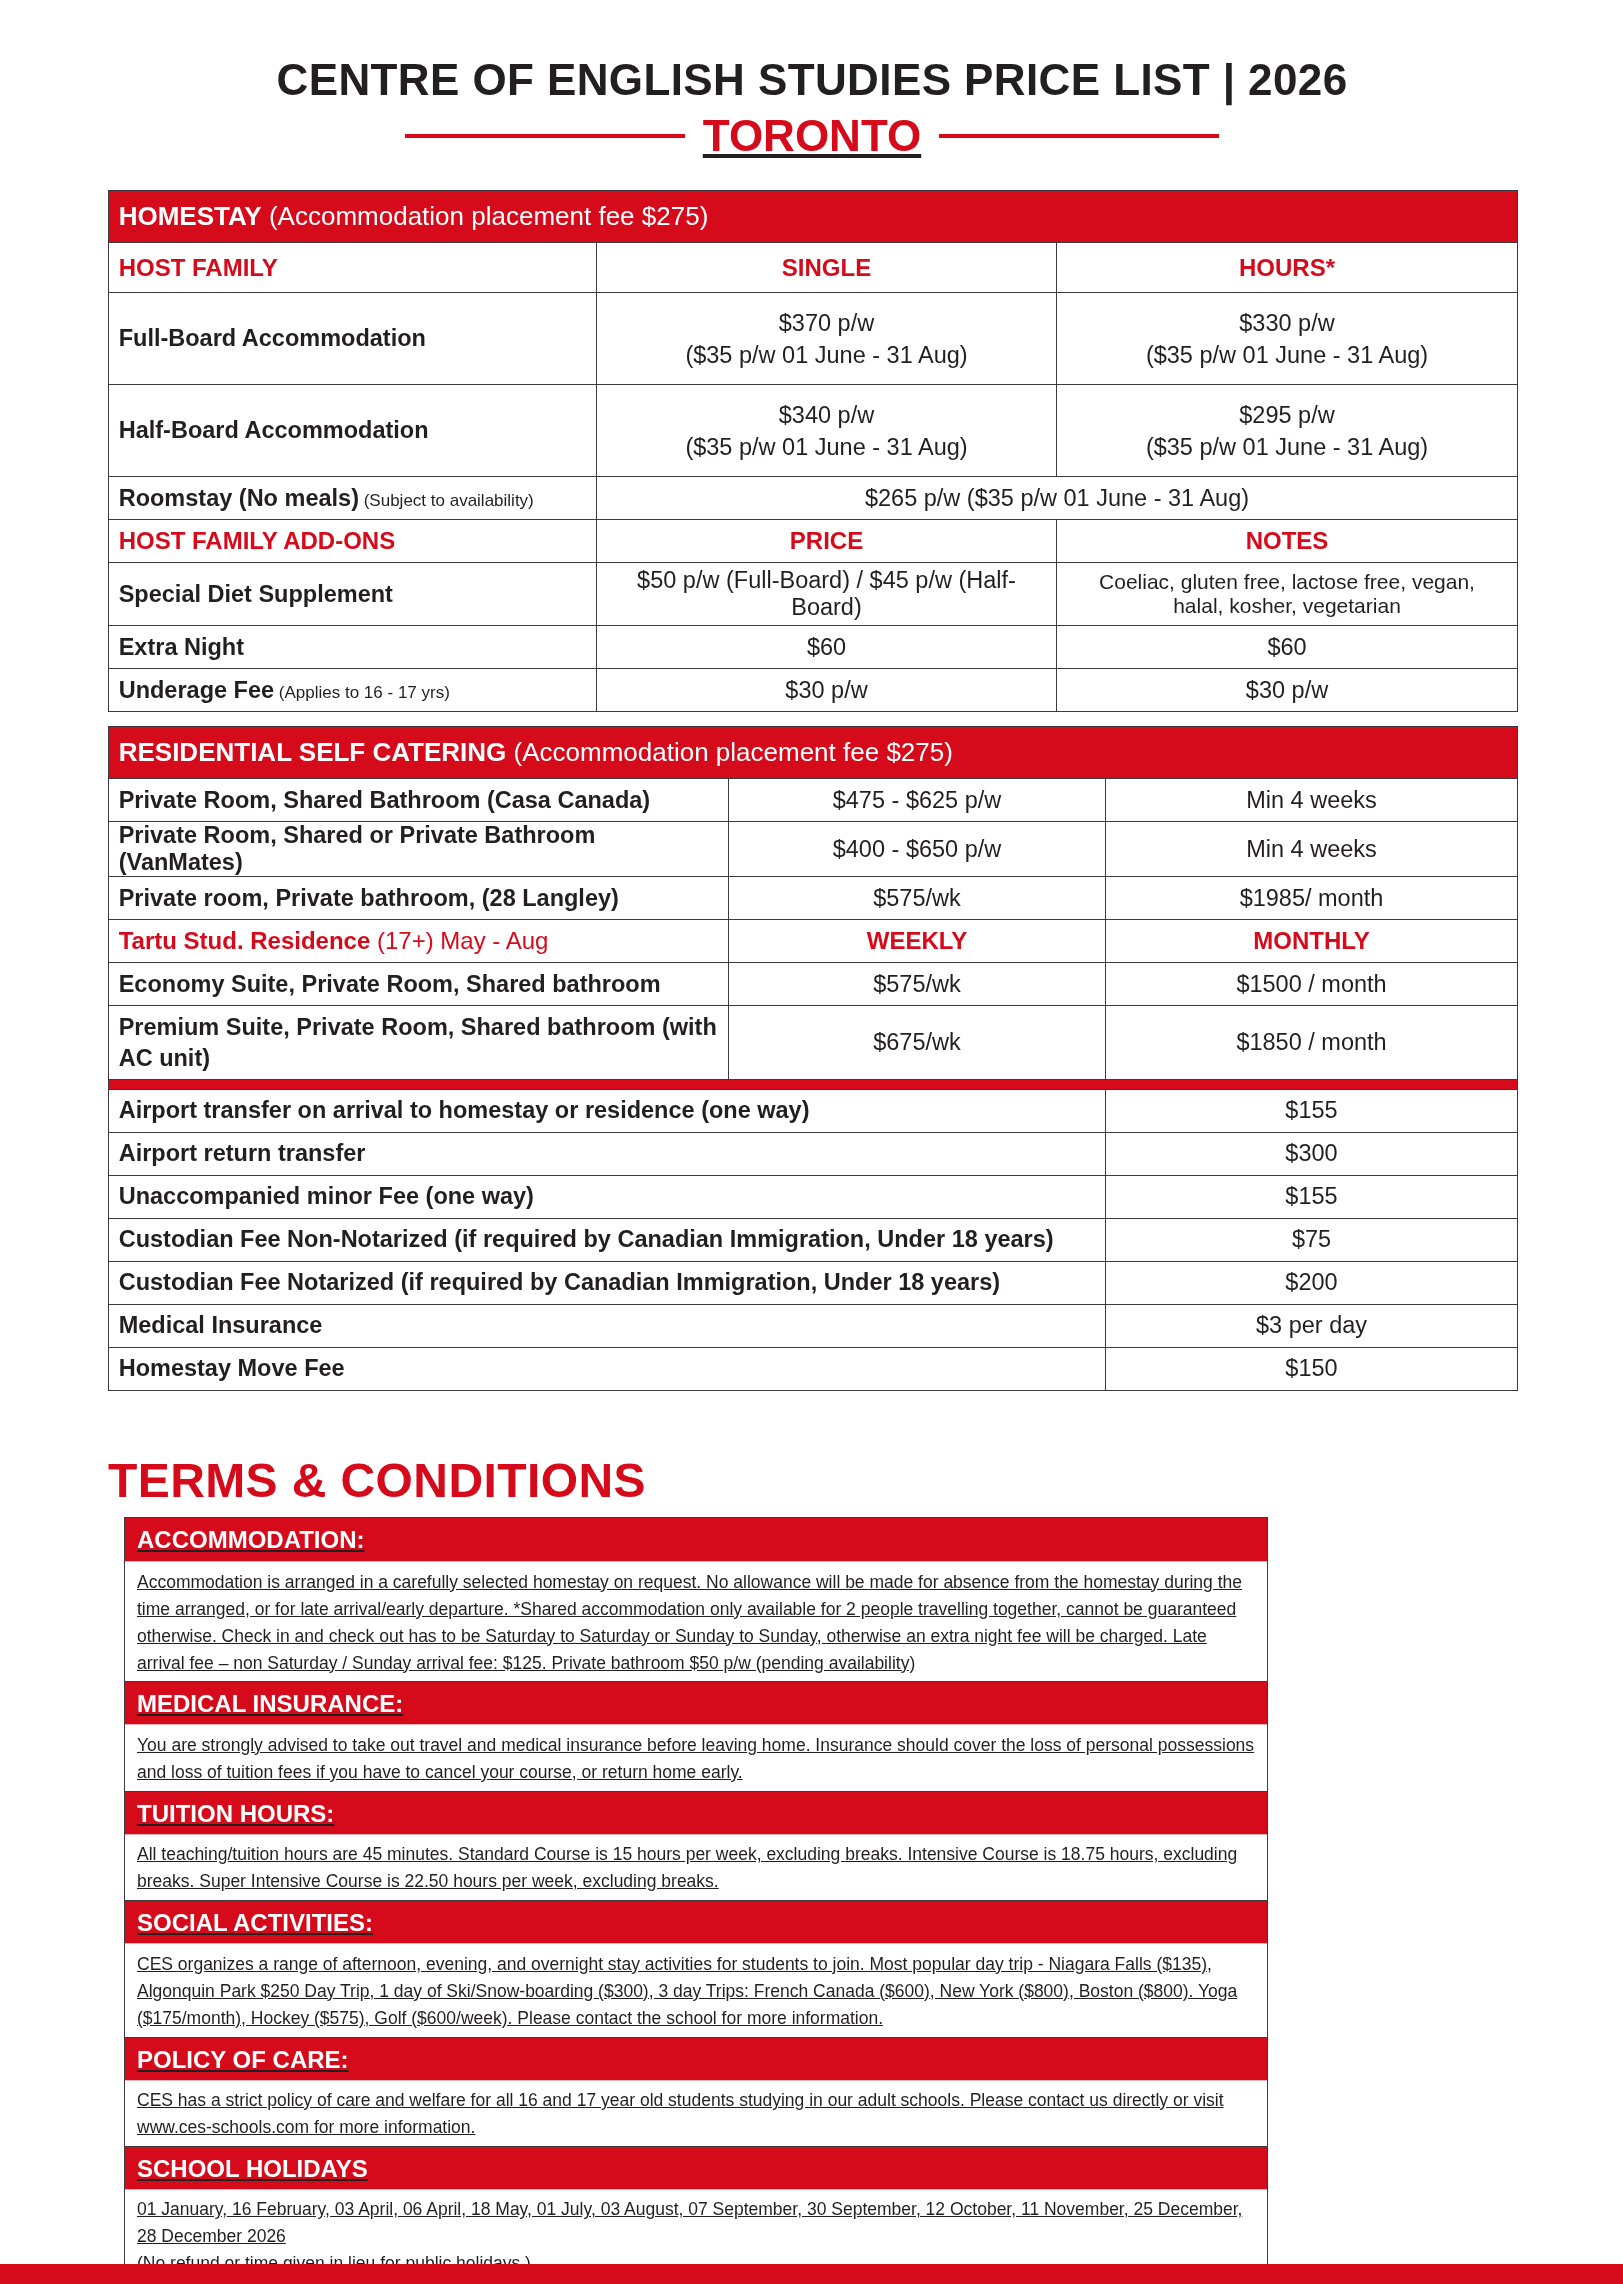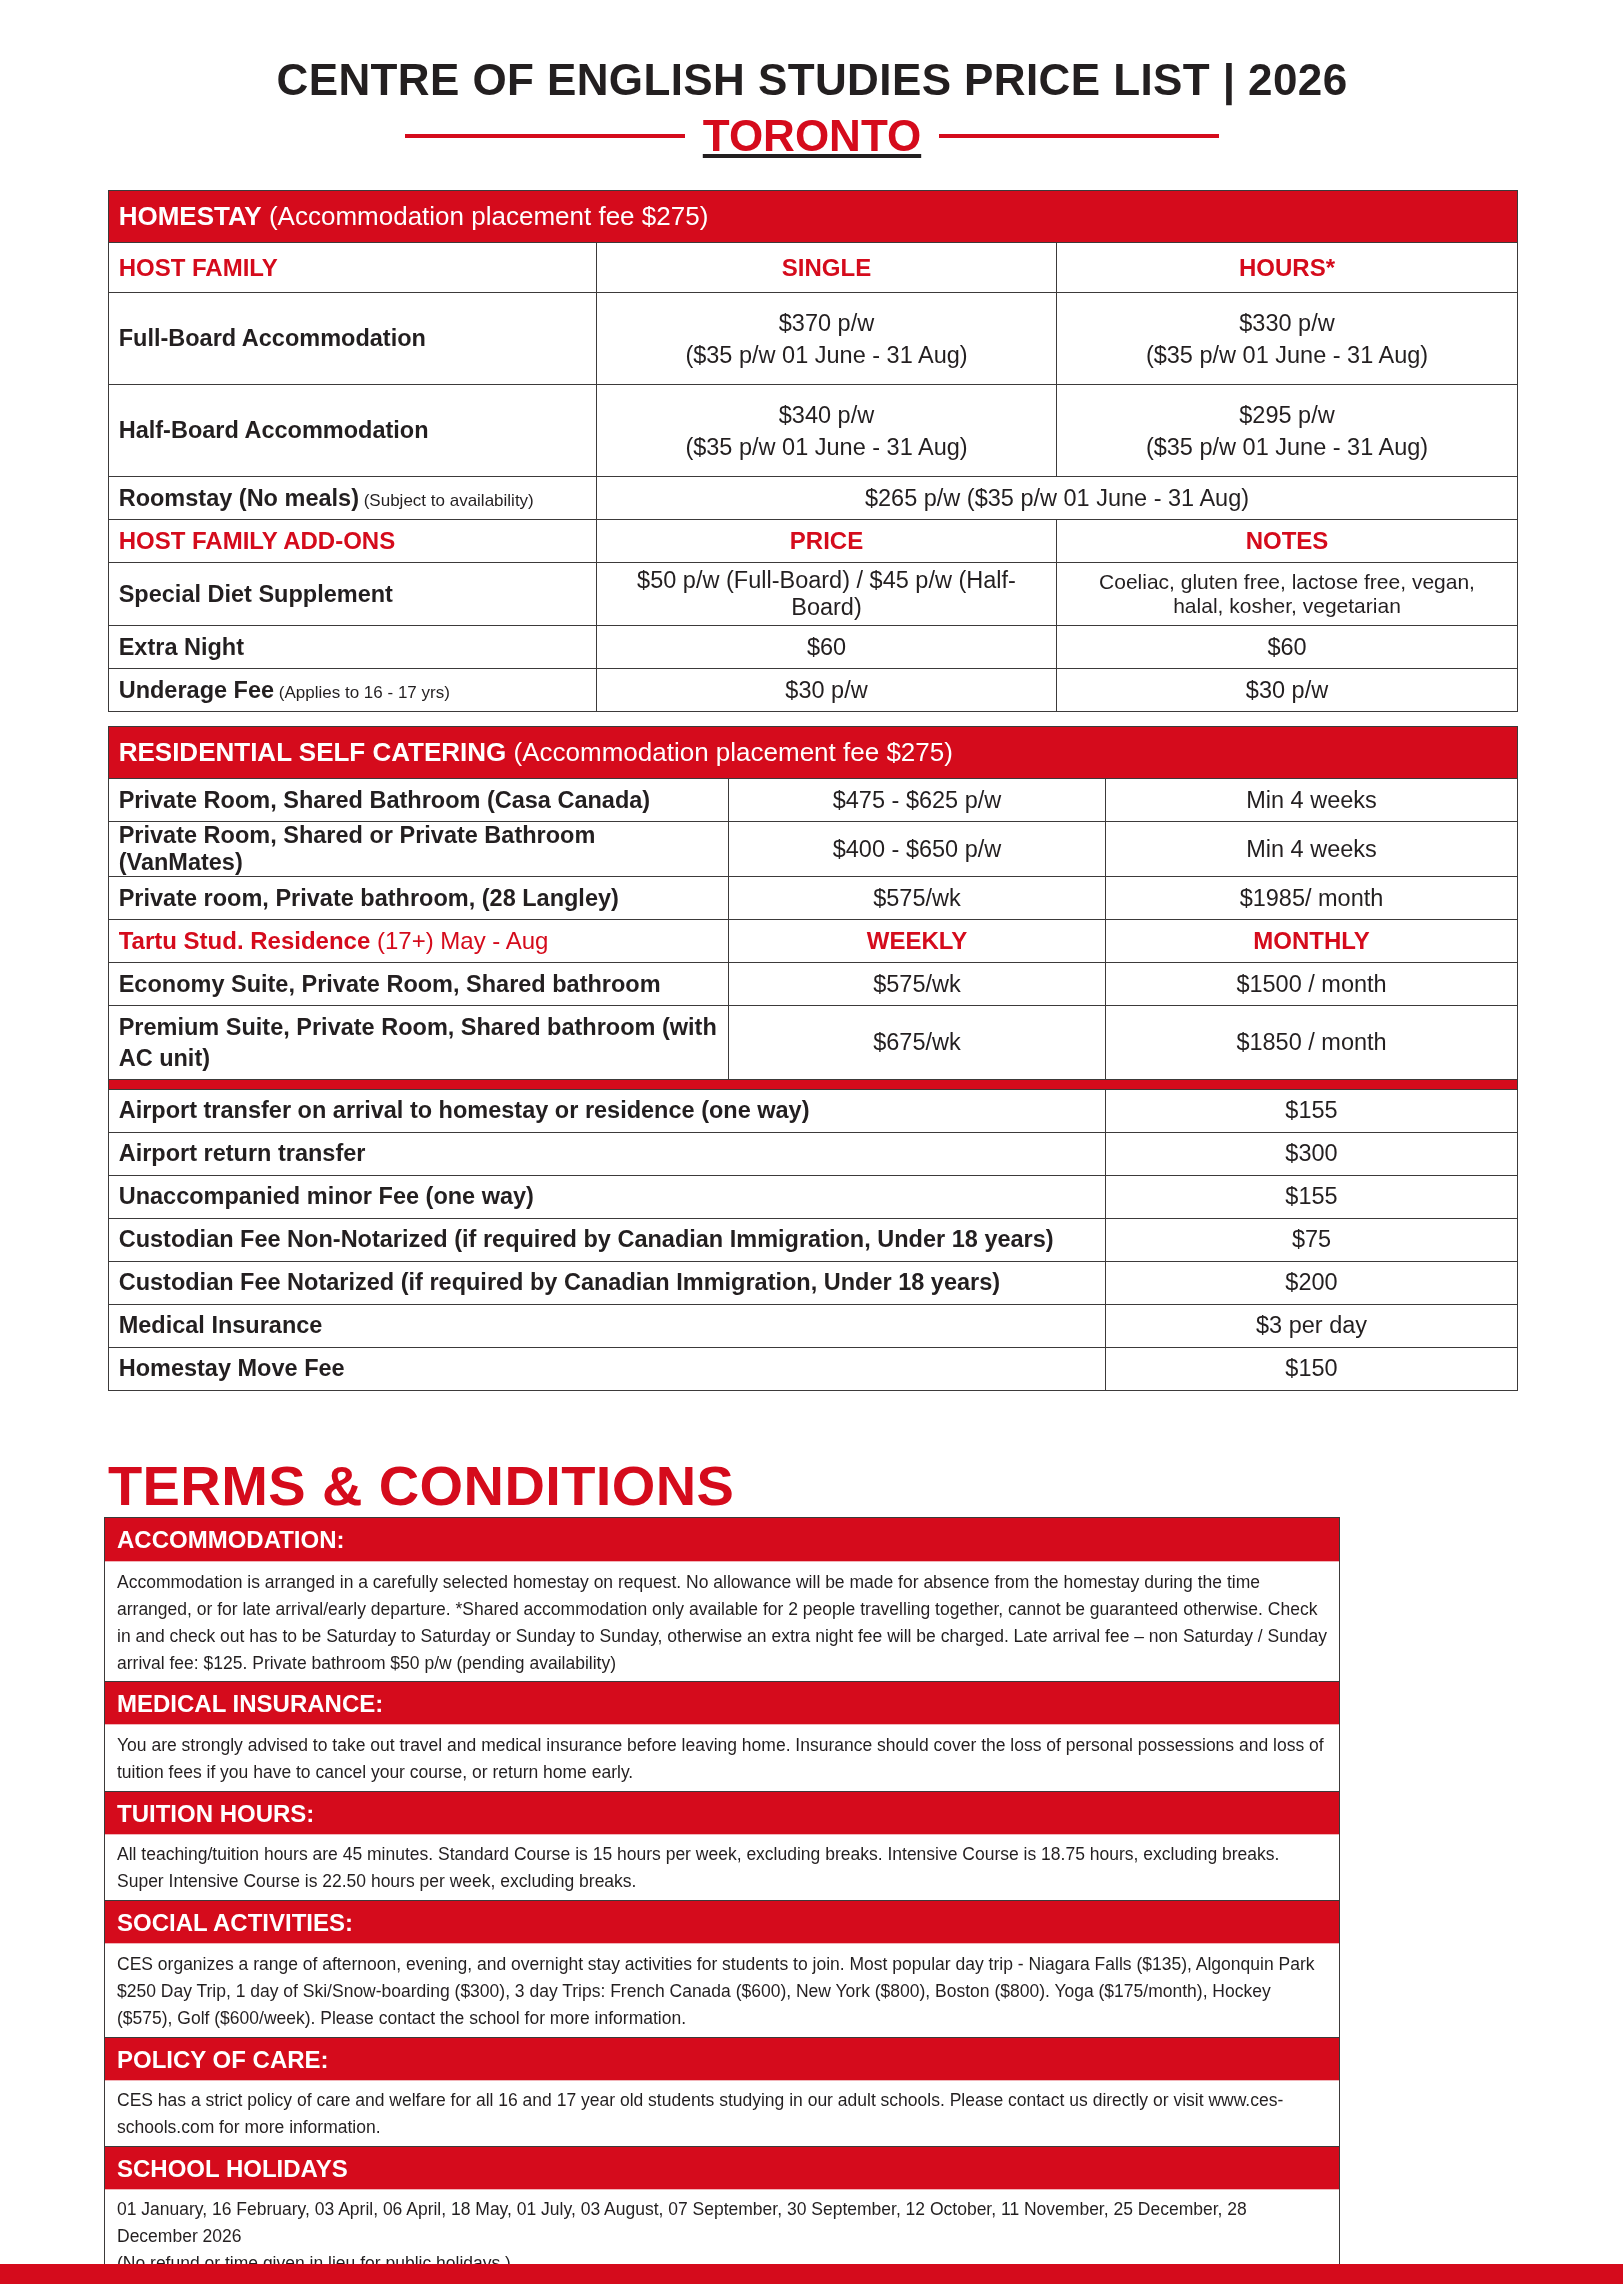--- a/index.html
+++ b/index.html
@@ -31,22 +31,22 @@
   #homestay { top: 190px; }
   #homestay col.c1 { width: 488px; }
   #homestay col.c2 { width: 460px; }
   #homestay col.c3 { width: 461px; }
 
   #residential { top: 726px; }
   #residential col.c1 { width: 620px; }
   #residential col.c2 { width: 377px; }
   #residential col.c3 { width: 412px; }
 
-  .tc-title { position: absolute; top: 1453px; left: 108px; color: #d50b1c; font-size: 56px; font-weight: 900; letter-spacing: 0.4px; }
-  .terms { position: absolute; top: 1517px; left: 104px; width: 1236px; border: 1.6px solid #3c3a3a; }
+  .tc-title { position: absolute; top: 1453px; left: 108px; color: #d50b1c; font-size: 48px; font-weight: 900; letter-spacing: 0.4px; }
+  .terms { position: absolute; top: 1517px; left: 124px; width: 1144px; border: 1.6px solid #3c3a3a; text-decoration: underline; }
   .term-h { background: #d50b1c; color: #fff; font-weight: 900; font-size: 24px; height: 43px; line-height: 43px; padding-left: 12px;
     border-top: 1.6px solid #3c3a3a; }
   .term-h.first { border-top: none; }
   .term-b { font-size: 17.5px; line-height: 27px; padding: 6.5px 12px 4.9px 12px; color: #231f20; border-top: 1.6px solid #f2b3b8; }
 
   .footer-bar { position: absolute; left: 0; top: 2264px; width: 1624px; height: 20px; background: #d50b1c; }
 </style>
 </head>
 <body>
 

